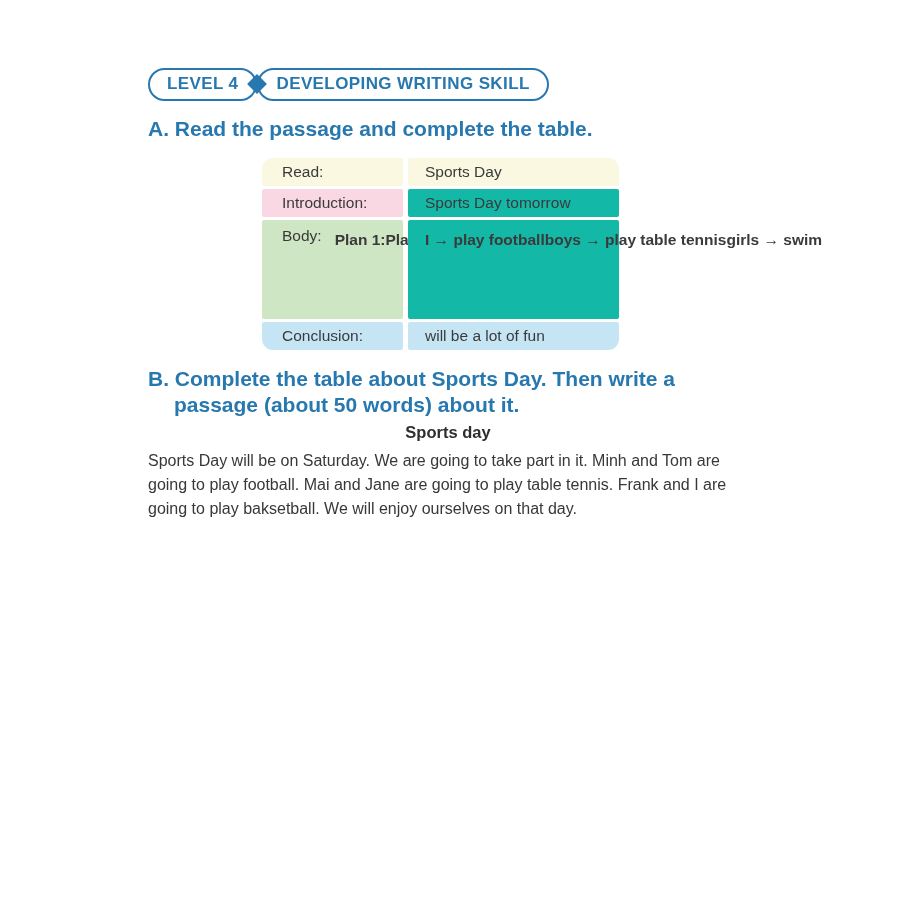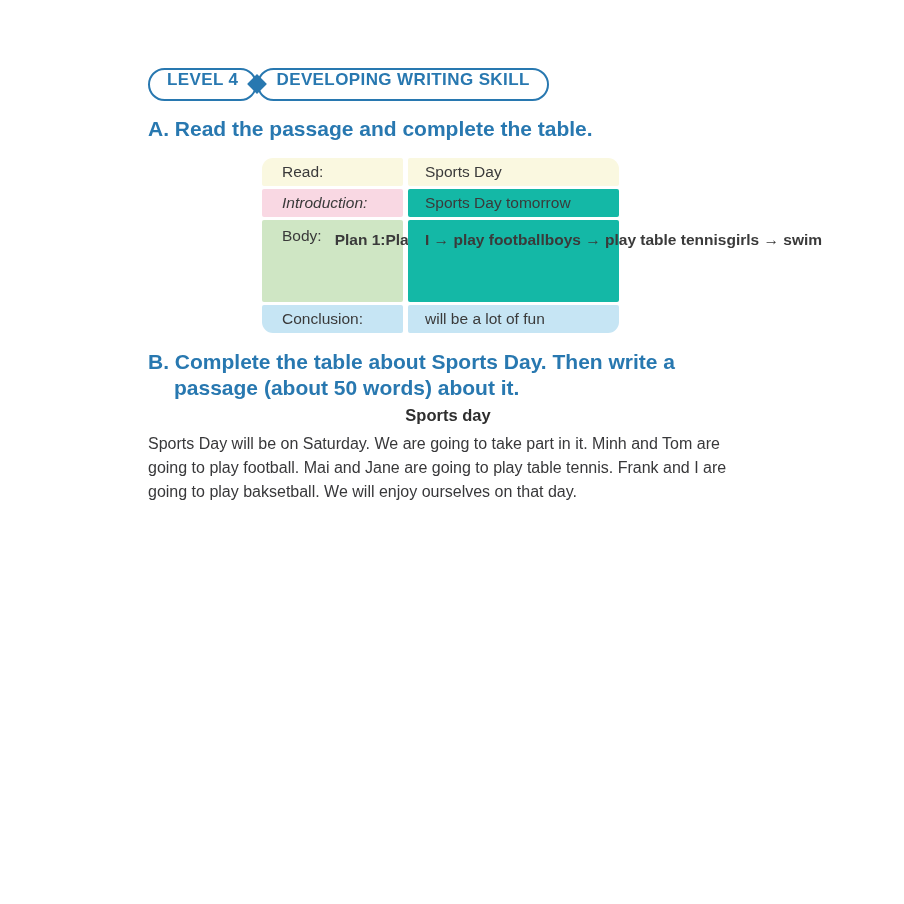--- a/index.html
+++ b/index.html
@@ -21,21 +21,21 @@
   }
 
   
   .badge-row {
     display: flex;
     align-items: center;
     height: 34px;
   }
   .pill {
     display: flex;
-    align-items: flex-start;
+    align-items: center;
     justify-content: center;
     height: 33px;
     padding: 0 17px;
     border: 2px solid #2878b0;
     border-radius: 18px;
     color: #2878b0;
     font-weight: bold;
     font-size: 17px;
     letter-spacing: 0.4px;
     background: #ffffff;
@@ -76,21 +76,21 @@
   .trow { display: flex; margin-bottom: 3px; }
   .trow:last-child { margin-bottom: 0; }
   .cell {
     display: flex;
     align-items: center;
     border-radius: 2px;
   }
   .cell.left  { width: 141px; margin-right: 5px; padding-left: 20px; }
   .cell.right { width: 211px; padding-left: 17px; }
   .h-sm { height: 28px; }
-  .h-body { height: 82px; align-items: flex-start; padding-top: 7px; text-align: center; }
+  .h-body { height: 99px; align-items: flex-start; padding-top: 7px; text-align: center; }
   .r-tl { border-top-left-radius: 11px; }
   .r-tr { border-top-right-radius: 11px; }
   .r-bl { border-bottom-left-radius: 11px; }
   .r-br { border-bottom-right-radius: 11px; }
   .body-left { display: flex; gap: 13px; }
   .stack { display: flex; flex-direction: row; font-weight: bold; }
   .stack span { line-height: 26px; white-space: nowrap; }
 
   
   .suggestion {
@@ -138,21 +138,21 @@
       <div class="trow">
         <div class="cell left h-sm r-tl" style="background: rgb(250, 248, 224);">
           <span>Read:</span>
         </div>
         <div class="cell right h-sm r-tr" style="background: rgb(250, 248, 224);">
           <span>Sports Day</span>
         </div>
       </div>
 
       <div class="trow">
-        <div class="cell left h-sm" style="background: rgb(249, 216, 227); font-style: italic;">
+        <div class="cell left h-sm" style="background: rgb(249, 216, 227);">
           <span>Introduction:</span>
         </div>
         <div class="cell right h-sm" style="background: #14b8a6;">
           <span>Sports Day tomorrow</span>
         </div>
       </div>
 
       <div class="trow">
         <div class="cell left h-body body-left" style="background: rgb(207, 230, 196);">
           <span>Body:</span>

